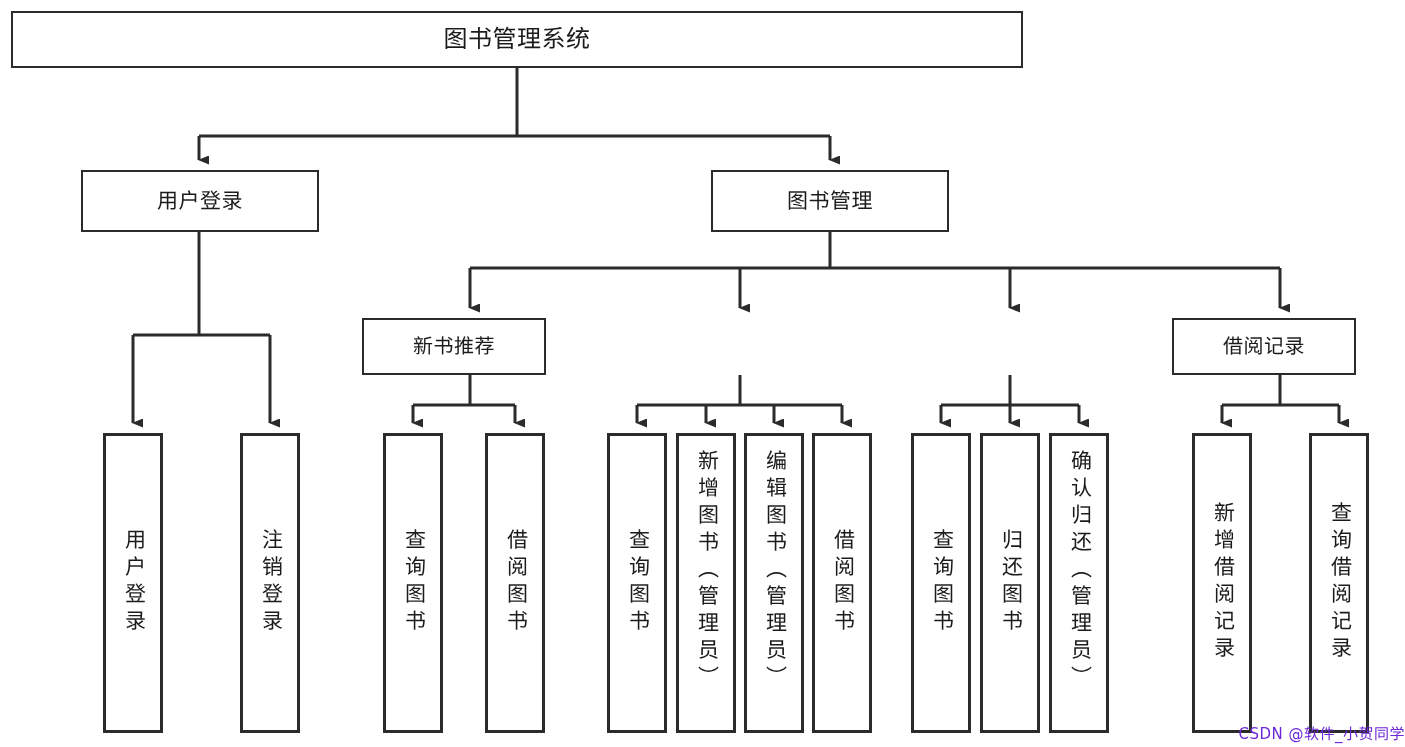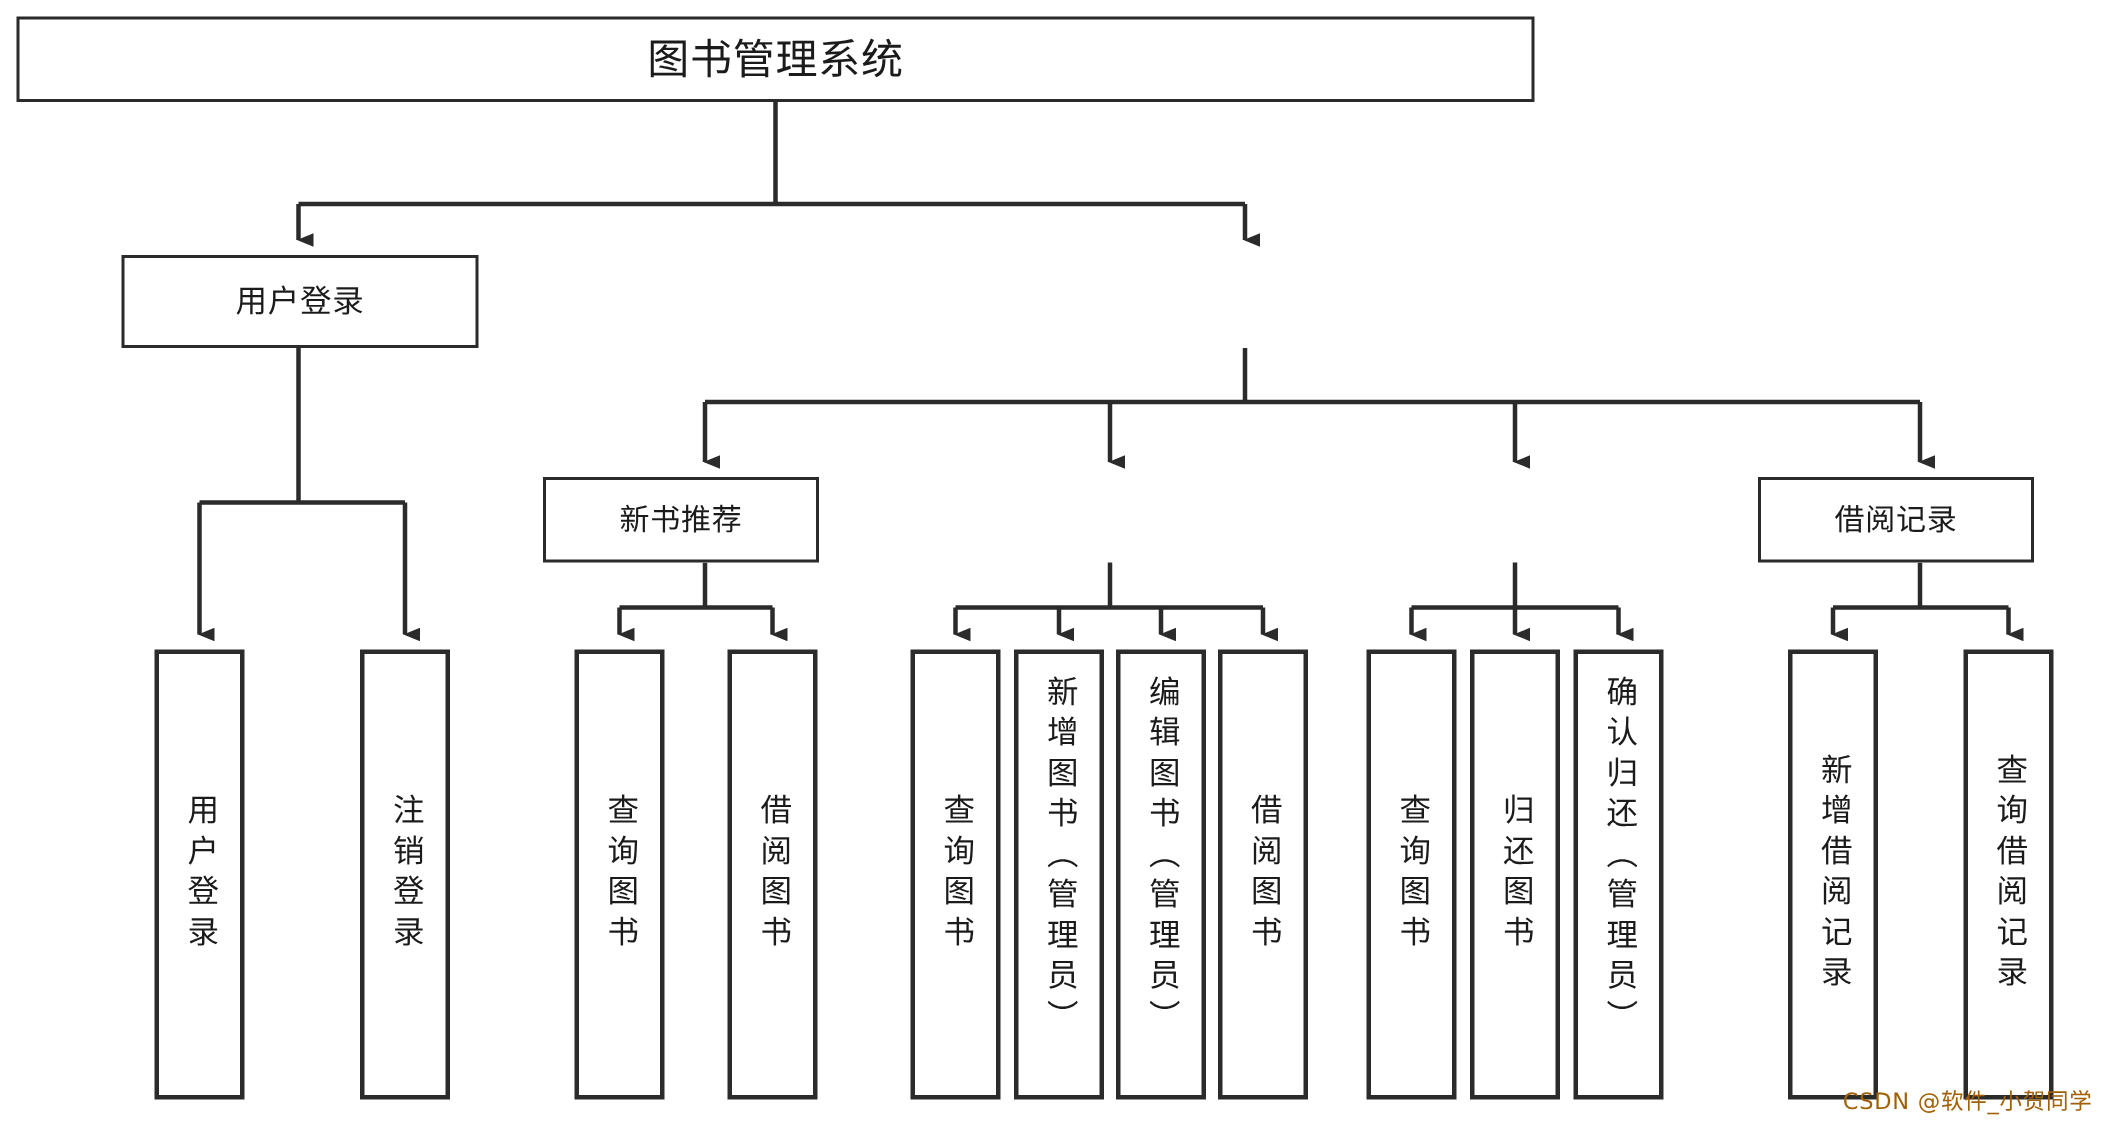--- a/index.html
+++ b/index.html
@@ -52,21 +52,21 @@
     text-align: center;
   }
 
   
   .node.level-root {
     left: 11px;
     top: 11px;
     width: 1012px;
     height: 57px;
   }
-  .node.level-root .node-label { font-size: 28px; }
+  .node.level-root .node-label { font-size: 24px; }
 
   
   .node.level-two {
     top: 170px;
     width: 238px;
     height: 62px;
   }
   .node.level-two .node-label { font-size: 21px; }
 
   
@@ -94,24 +94,24 @@
     white-space: nowrap;
   }
   .node.leaf.leaf-short {
     align-items: center;
     padding-top: 0;
   }
 
   
   #watermark {
     position: absolute;
-    right: 10px;
+    right: 0;
     bottom: 4px;
     font-size: 15px;
-    color: #a16207;
+    color: #6d28d9;
     letter-spacing: 0.5px;
     z-index: 5;
     white-space: nowrap;
   }
 </style>
 </head>
 <body>
 
 <div id="diagram-root">
 
@@ -166,20 +166,23 @@
     </g>
   </svg>
 
   <div class="node level-root">
     <span class="node-label">图书管理系统</span>
   </div>
 
   <div class="node level-two" style="left:81px;">
     <span class="node-label">用户登录</span>
   </div>
+  <div class="node level-two" style="left:711px;">
+    <span class="node-label">图书管理</span>
+  </div>
 
   <div class="node level-three" style="left:362px;">
     <span class="node-label">新书推荐</span>
   </div>
   <div class="node level-three" style="left:1172px;">
     <span class="node-label">借阅记录</span>
   </div>
 
   <div class="node leaf leaf-short" style="left:103px;width:60px;">
     <span class="node-label">用户登录</span>

